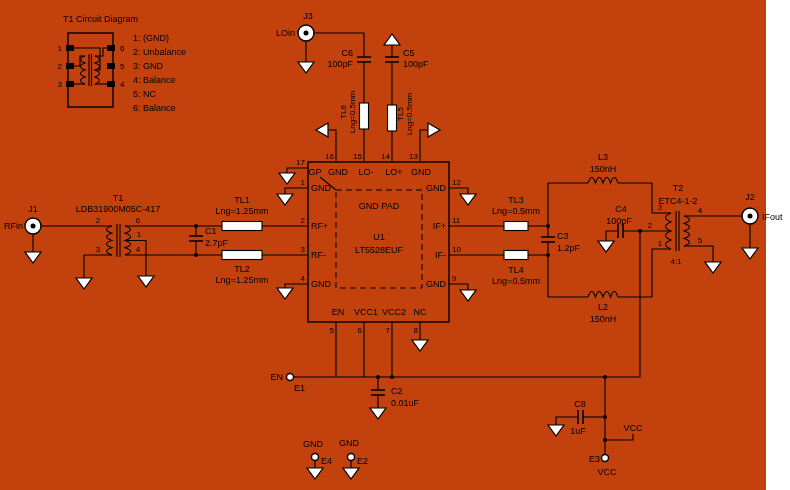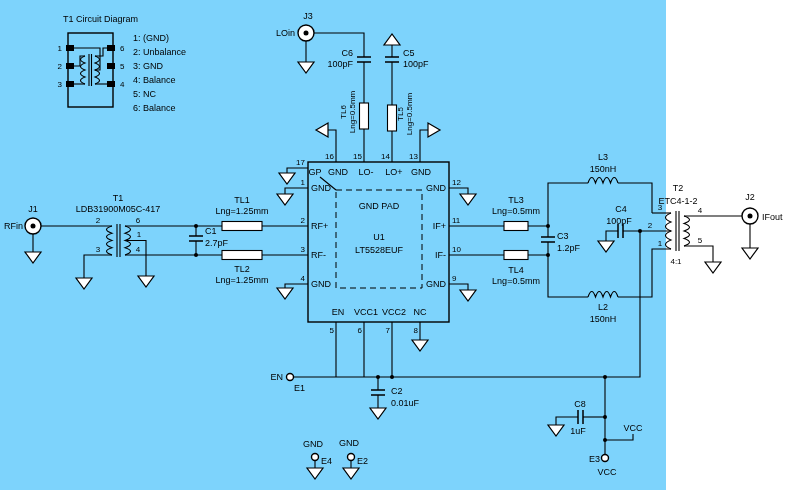--- a/index.html
+++ b/index.html
@@ -1,16 +1,16 @@
 <!DOCTYPE html>
 <html><head>
 <meta charset="utf-8">
 <style>
   html,body{margin:0;padding:0;background:#fff;}
-  .canvas{width:666px;height:490px;background:#7dd3fc;position:relative;font-family:"Liberation Sans",sans-serif;}
+  .canvas{width:766px;height:490px;background:#c2410c;position:relative;font-family:"Liberation Sans",sans-serif;}
   svg text{font-family:"Liberation Sans","DejaVu Sans",sans-serif;fill:#000;}
   .t{font-size:9px;}
   .p{font-size:8px;}
   .w{stroke:#000;stroke-width:1.1;fill:none;}
   .w2{stroke:#000;stroke-width:1.5;fill:none;}
   .box{stroke:#000;stroke-width:1.4;fill:none;}
   .tl{stroke:#000;stroke-width:1.1;fill:#fff;}
   .gnd{stroke:#000;stroke-width:1.2;fill:#fff;}
   .dot{fill:#000;stroke:none;}
   .conn{stroke:#000;stroke-width:1.4;fill:#fff;}

